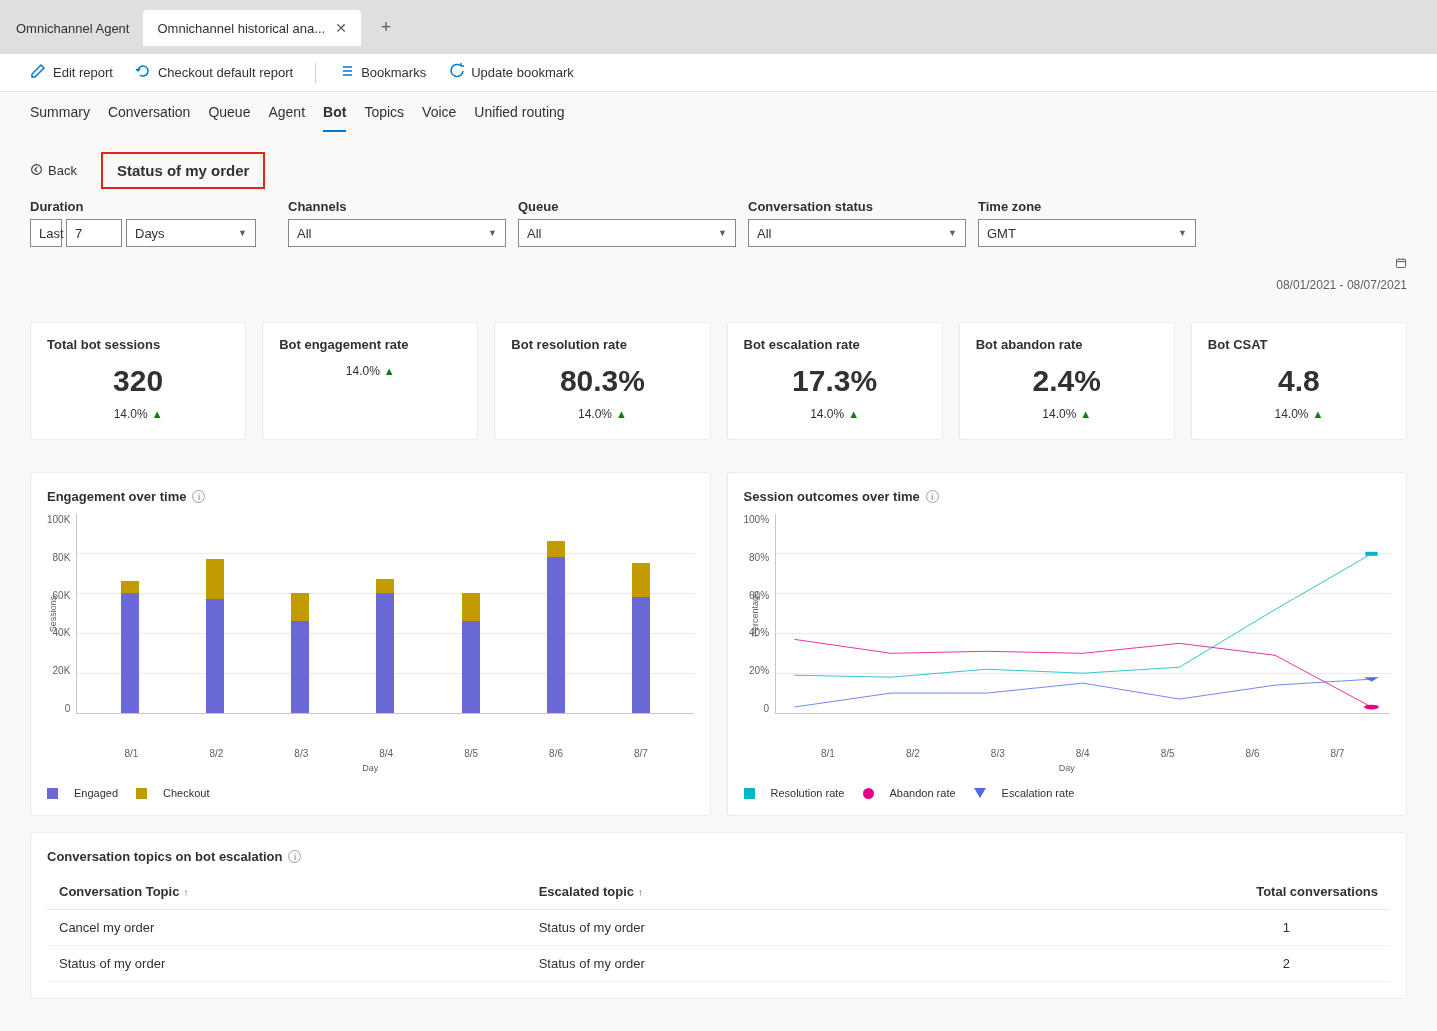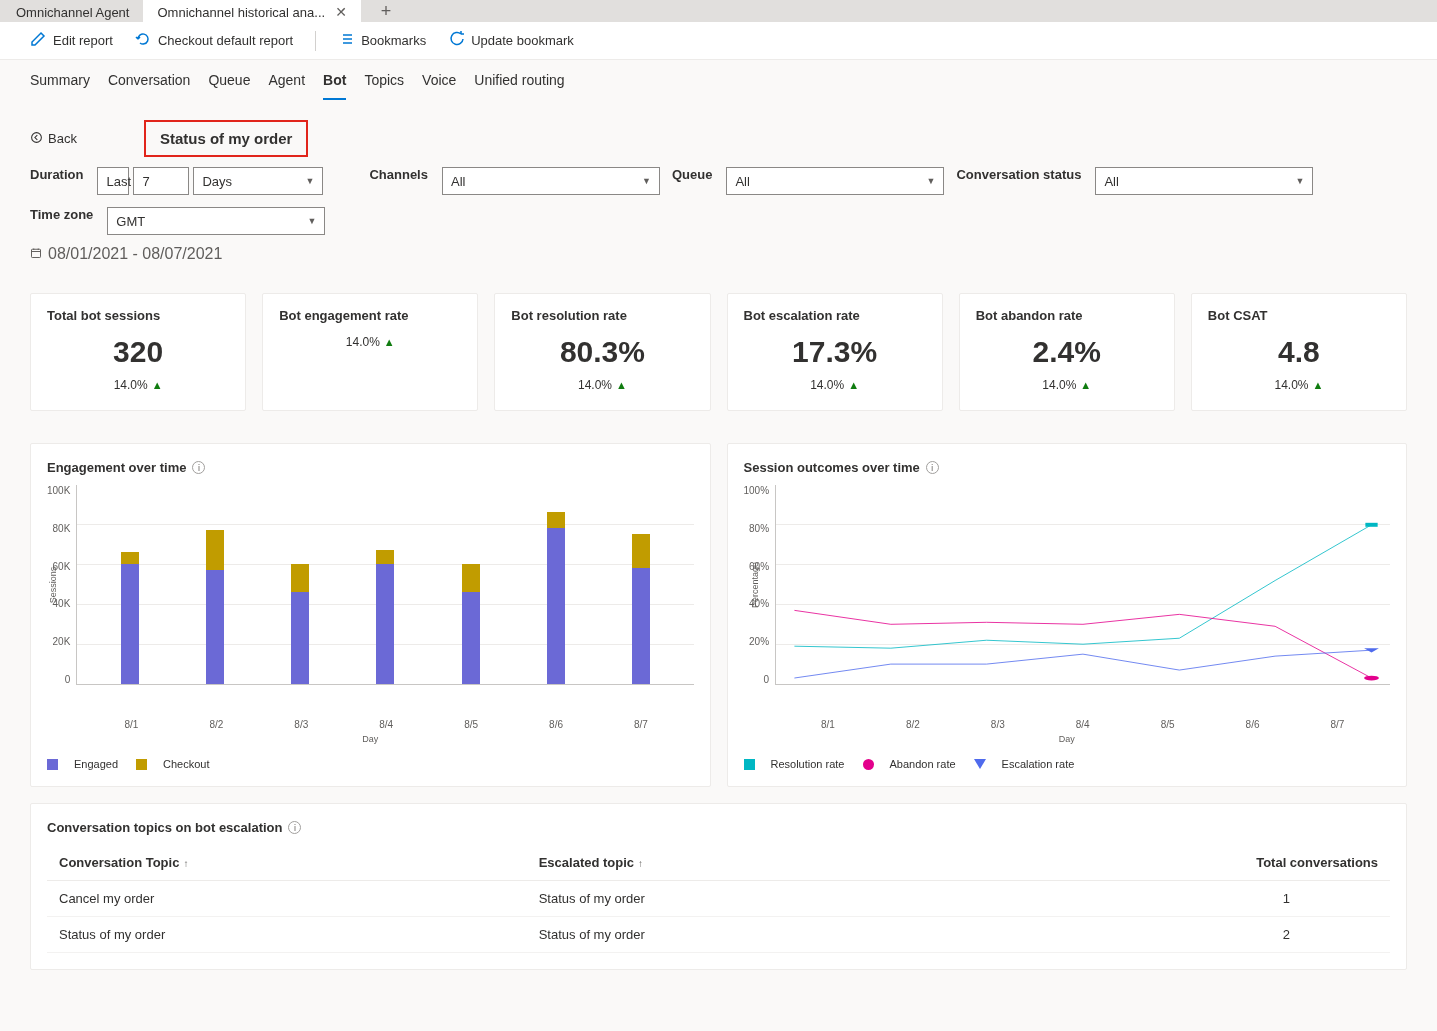--- a/index.html
+++ b/index.html
@@ -1,56 +1,56 @@
 <!DOCTYPE html>
 <html><head>
 <meta charset="utf-8">
 <style>
 * { box-sizing: border-box; margin: 0; padding: 0; }
 body { font-family: "Segoe UI", -apple-system, sans-serif; font-size: 13px; color: #323130; background: #faf9f8; }
 
 
-.tab-strip { display: flex; align-items: center; background: #e1dfdd; height: 22px; padding-left: 2px; }
+.tab-strip { display: flex; align-items: center; background: #e1dfdd; height: 54px; padding-left: 2px; }
 .tab { display: flex; align-items: center; height: 36px; padding: 0 14px; font-size: 13px; color: #323130; cursor: pointer; border-top-left-radius: 4px; border-top-right-radius: 4px; margin-top: 2px; }
 .tab.active { background: #fff; }
 .tab.inactive { background: transparent; }
 .tab-close { margin-left: 10px; font-size: 14px; color: #605e5c; }
 .tab-add { margin-left: 10px; font-size: 18px; color: #605e5c; cursor: pointer; padding: 0 10px; }
 
 
 .toolbar { display: flex; align-items: center; background: #fff; height: 38px; padding: 0 30px; border-bottom: 1px solid #edebe9; gap: 22px; }
 .toolbar-btn { display: flex; align-items: center; gap: 7px; font-size: 13px; color: #323130; cursor: pointer; }
 .toolbar-btn .blue-icon { color: #0078d4; }
 .toolbar-sep { width: 1px; height: 20px; background: #d2d0ce; }
 
 
 .nav-row { display: flex; align-items: center; padding: 0 30px; height: 42px; border-bottom: 1px solid transparent; gap: 18px; }
 .nav-item { font-size: 14px; color: #323130; cursor: pointer; padding: 10px 0; border-bottom: 2px solid transparent; }
 .nav-item.active { font-weight: 600; border-bottom: 2px solid #0078d4; }
 
 
 .header-row { display: flex; align-items: center; justify-content: space-between; padding: 18px 30px 10px; }
-.header-left { display: flex; align-items: center; gap: 67px; }
+.header-left { display: flex; align-items: center; gap: 24px; }
 .back-link { display: flex; align-items: center; gap: 5px; font-size: 13px; cursor: pointer; color: #323130; }
 .topic-box { border: 2px solid #e1251b; padding: 8px 14px; font-weight: 600; font-size: 15px; }
 .primary-btn { display: flex; align-items: center; gap: 7px; background: #0078d4; color: #fff; font-size: 13px; padding: 7px 14px; border-radius: 2px; cursor: pointer; border: none; }
 
 
 .filters { display: flex; gap: 12px; padding: 0 30px 6px; flex-wrap: wrap; }
-.filter-group { display: flex; flex-direction: row; gap: 14px; }
+.filter-group { display: flex; flex-direction: column; gap: 5px; }
 .filter-label { font-size: 13px; font-weight: 600; }
 .select-row { display: flex; gap: 4px; }
 .select-box { display: flex; align-items: center; justify-content: space-between; border: 1px solid #8a8886; background: #fff; padding: 5px 8px; font-size: 13px; min-height: 28px; cursor: pointer; }
 .select-box.sm { width: 32px; }
 .select-box.xs { width: 56px; }
 .select-box.md { width: 130px; }
 .select-box.lg { width: 218px; }
 .chev { font-size: 9px; color: #605e5c; margin-left: 6px; }
 
-.date-range-row { display: flex; align-items: center; gap: 6px; padding: 4px 30px 14px; font-size: 16px; color: #605e5c; }
+.date-range-row { display: flex; align-items: flex-end; gap: 6px; padding: 4px 30px 14px; font-size: 12px; color: #605e5c; flex-direction: column; }
 
 
 .cards-row { display: flex; gap: 16px; padding: 16px 30px; }
 .card { flex: 1; background: #fff; border: 1px solid #edebe9; border-radius: 2px; padding: 14px 16px 18px; }
 .card-title { font-size: 13px; font-weight: 600; margin-bottom: 12px; }
 .card-value { font-size: 30px; font-weight: 600; text-align: center; line-height: 1.1; }
 .card-trend { display: flex; align-items: center; justify-content: center; gap: 4px; margin-top: 10px; font-size: 12px; }
 .trend-up { color: #107c10; font-size: 11px; }
 
 
@@ -184,21 +184,21 @@
         </div>
       <div class="select-box xs">
           <span>7</span>
         </div>
       <div class="select-box md">
           <span>Days</span>
           <span class="chev">▼</span>
         </div>
     </div>
   </div>
-  <div class="filter-group" style="margin-left:34px">
+  <div class="filter-group" style="margin-left:20px">
     <div class="filter-label">Channels</div>
     <div class="select-box lg">
         <span>All</span>
         <span class="chev">▼</span>
       </div>
   </div>
   <div class="filter-group">
     <div class="filter-label">Queue</div>
     <div class="select-box lg">
         <span>All</span>

